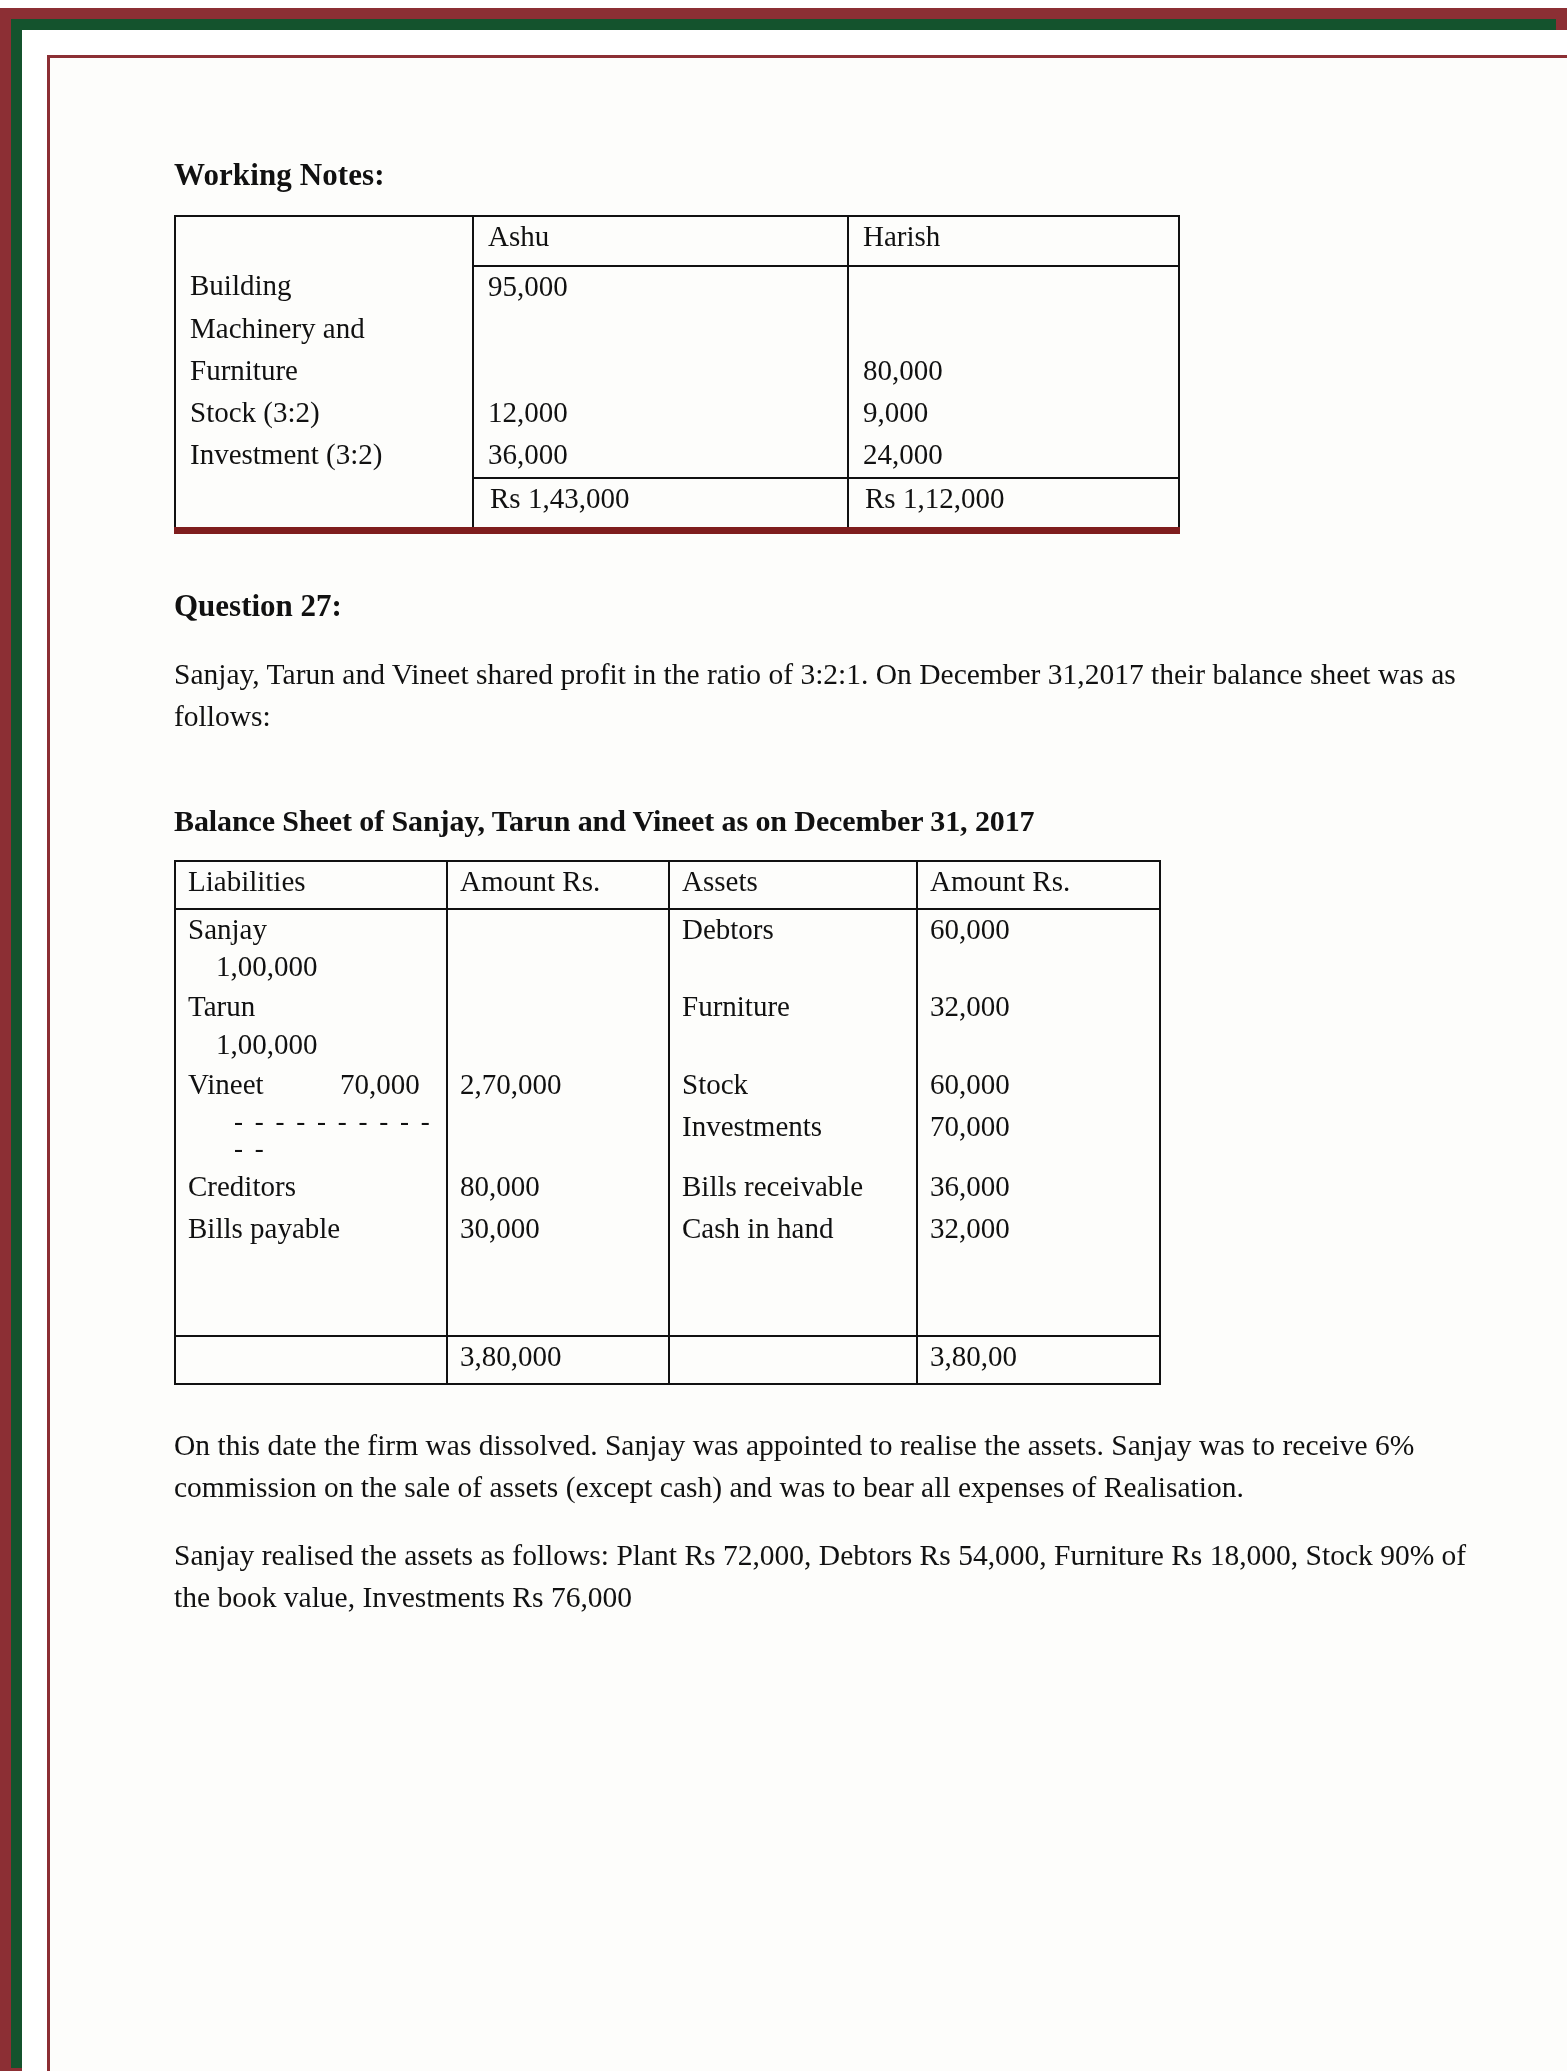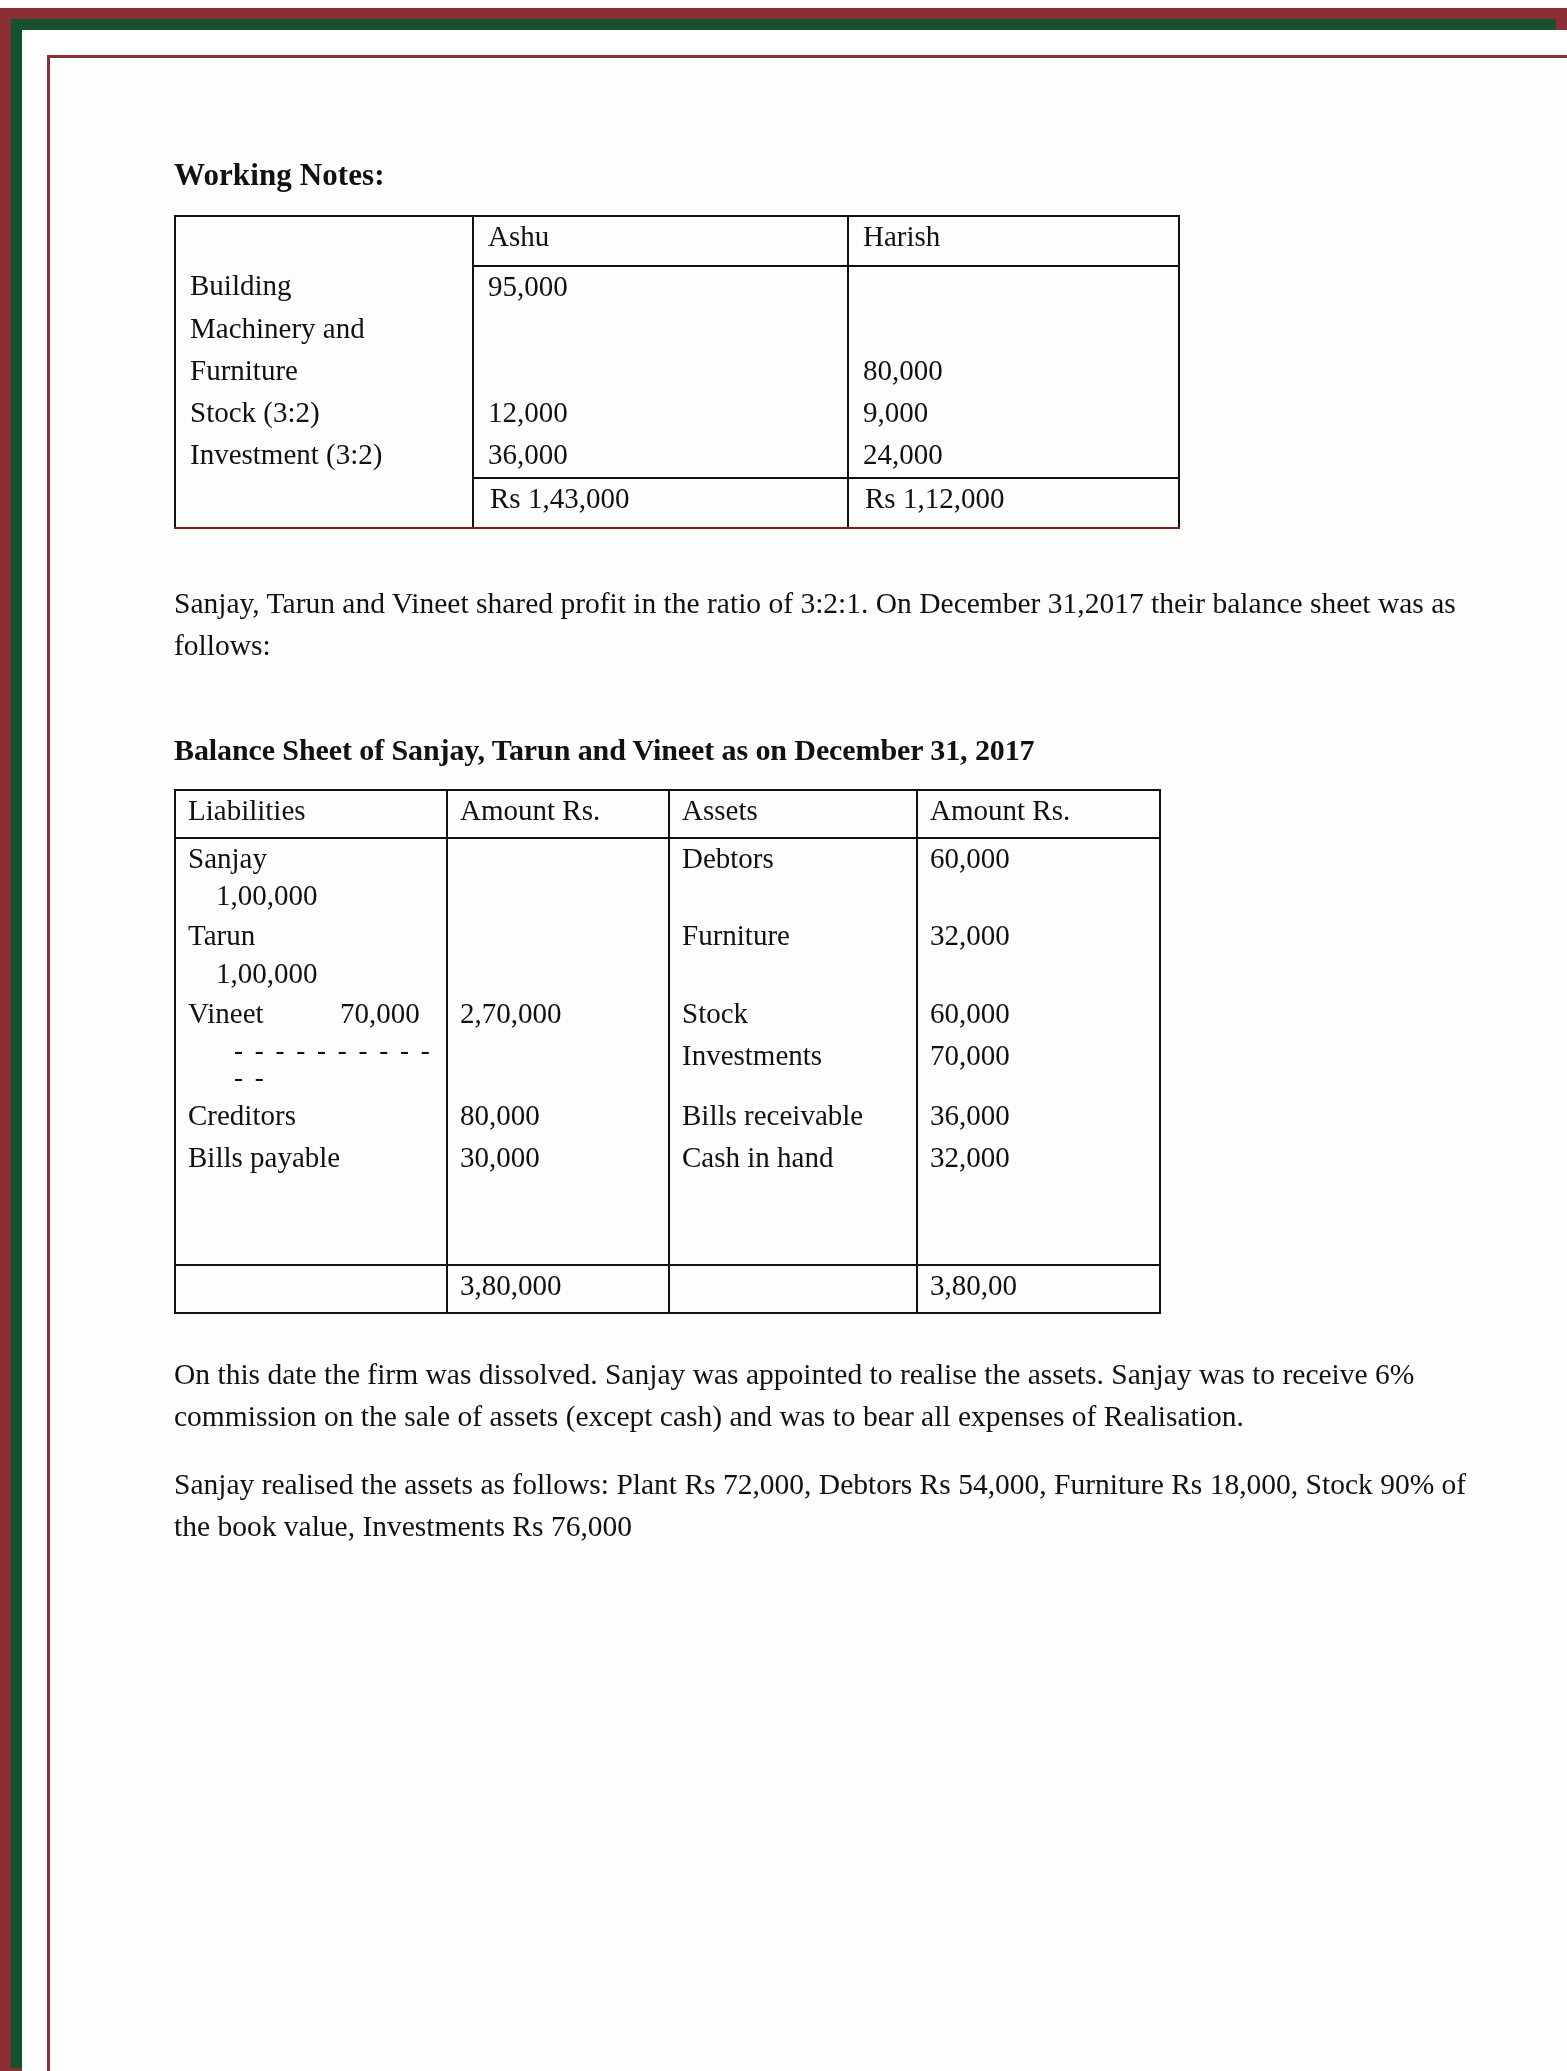--- a/index.html
+++ b/index.html
@@ -115,21 +115,21 @@
     padding: 1px 10px 1px 14px;
   }
   table.wn-table tr.wn-head td {
     border-top: 2px solid #111111;
     border-bottom: 2px solid #111111;
     height: 46px;
   }
   table.wn-table tr.wn-head td.wn-blank { border-bottom: none; }
   table.wn-table tr.wn-total td {
     border-top: 2px solid #111111;
-    border-bottom: 2px solid #7f1d1d;
+    border-bottom: 7px solid #7f1d1d;
     height: 46px;
     padding-left: 16px;
   }
   table.wn-table tr.wn-total td.wn-blank { border-top: none; }
   .wn-c0 { width: 298px; }
   .wn-c1 { width: 375px; }
   .wn-c2 { width: 331px; }
   .wn-row td { height: 39px; }
 
   
@@ -227,20 +227,21 @@
               <tr class="wn-total">
                 <td class="wn-blank"></td>
                 <td class="nowrap">Rs 1,43,000</td>
                 <td class="nowrap">Rs 1,12,000</td>
               </tr>
             </tbody>
           </table>
 
           <div class="spacer-lg"></div>
 
+          <h2 class="q-heading">Question 27:</h2>
 
           <p class="body-text">Sanjay, Tarun and Vineet shared profit in the ratio of 3:2:1. On December 31,2017 their balance sheet was as follows:</p>
 
           <div class="spacer-md"></div>
 
           <h3 class="bs-title">Balance Sheet of Sanjay, Tarun and Vineet as on December 31, 2017</h3>
 
           <table class="doc-table bs-table">
             <colgroup>
               <col class="bs-c0">

